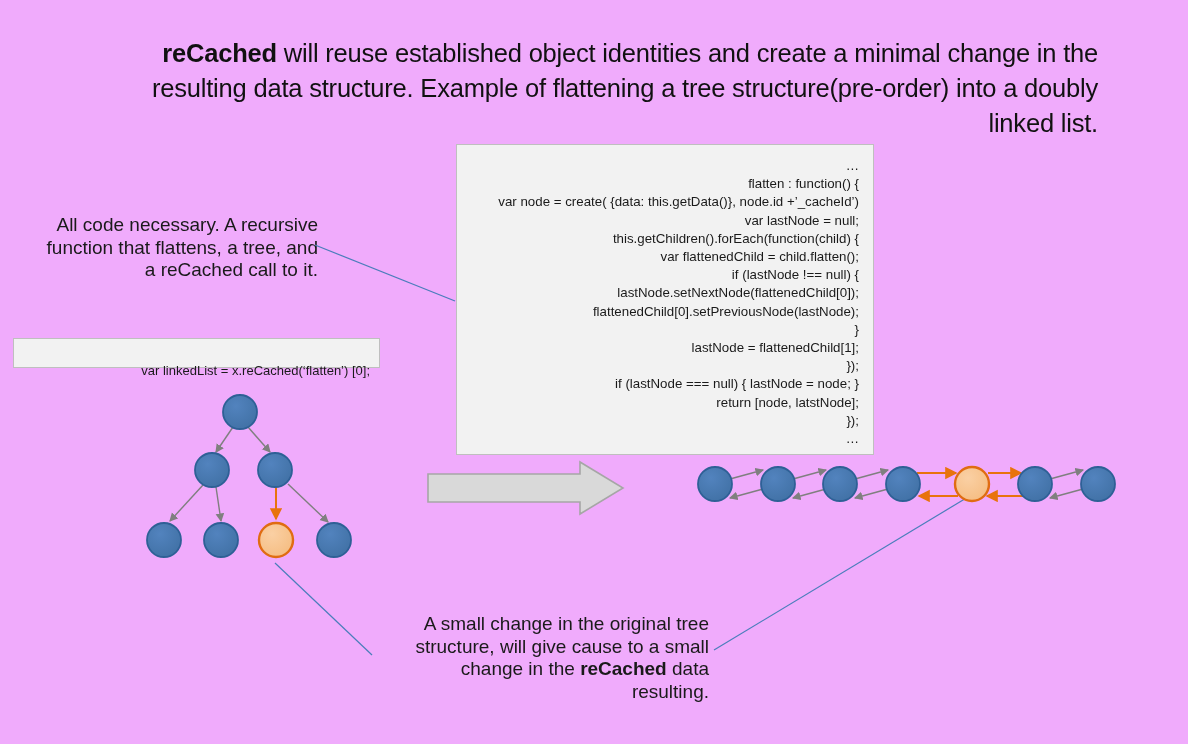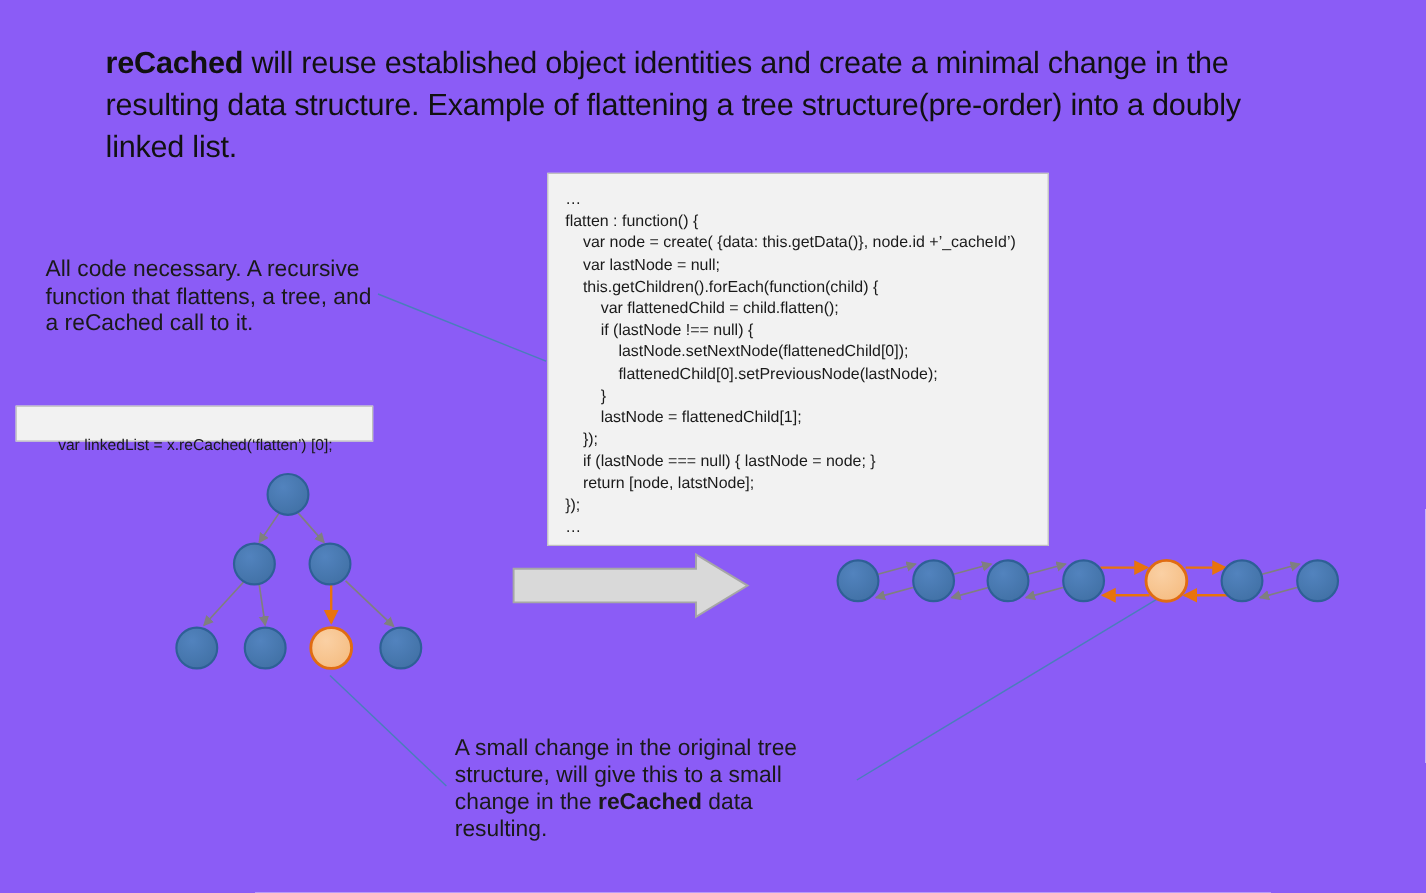--- a/index.html
+++ b/index.html
@@ -4,24 +4,25 @@
 <style>
   html, body {
     margin: 0;
     padding: 0;
     background: #ffffff;
   }
   #slide {
     position: relative;
     width: 1188px;
     height: 744px;
-    background: #8b5cf6;
+    background: #f0abfc;
     overflow: hidden;
     font-family: "Liberation Sans", sans-serif;
     color: #000000;
+    text-align: right;
   }
 
   
   #title {
     position: absolute;
     left: 88px;
     top: 36px;
     width: 1010px;
     font-size: 25.5px;
     line-height: 35px;
@@ -49,22 +50,22 @@
     border: 1px solid #bfbfbf;
     box-sizing: border-box;
     font-family: "Liberation Sans", sans-serif;
     font-size: 13.3px;
     line-height: 18.2px;
     color: #1a1a1a;
     white-space: pre;
   }
   #code-small {
     left: 13px; top: 338px;
-    width: 298px; height: 30px;
-    padding: 5px 20px;
+    width: 367px; height: 30px;
+    padding: 5px 9px;
     font-size: 13px;
   }
   #code-main {
     left: 456px; top: 144px;
     width: 418px; height: 311px;
     padding: 12px 14px;
   }
   #code-main .line { display: block; }
 
   
@@ -80,21 +81,21 @@
 
 <div id="slide">
 
   <div id="title">
     <span class="strong">reCached</span><span> will reuse established object identities and create a minimal change in the resulting data structure. Example of flattening a tree structure(pre-order) into a doubly linked list.</span>
   </div>
 
   <div class="annot" id="annot-left">All code necessary. A recursive function that flattens, a tree, and a reCached call to it.</div>
 
   <div class="annot" id="annot-bottom">
-    <span>A small change in the original tree structure,  will give this to a small change in the </span><span class="strong">reCached</span><span> data resulting.</span>
+    <span>A small change in the original tree structure,  will give cause to a small change in the </span><span class="strong">reCached</span><span> data resulting.</span>
   </div>
 
   <div class="codebox" id="code-small">
     <span>var linkedList = x.reCached(‘flatten’) [0];</span>
   </div>
 
   <div class="codebox" id="code-main"><span class="line">…</span><span class="line">flatten : function() {</span><span class="line">    var node = create( {data: this.getData()}, node.id +’_cacheId’)</span><span class="line">    var lastNode = null;</span><span class="line">    this.getChildren().forEach(function(child) {</span><span class="line">        var flattenedChild = child.flatten();</span><span class="line">        if (lastNode !== null) {</span><span class="line">            lastNode.setNextNode(flattenedChild[0]);</span><span class="line">            flattenedChild[0].setPreviousNode(lastNode);</span><span class="line">        }</span><span class="line">        lastNode = flattenedChild[1];</span><span class="line">    });</span><span class="line">    if (lastNode === null) { lastNode = node; }</span><span class="line">    return [node, latstNode];</span><span class="line">});</span><span class="line">…</span></div>
 
   <svg id="art" viewBox="0 0 1188 744" xmlns="http://www.w3.org/2000/svg">
     <defs>

